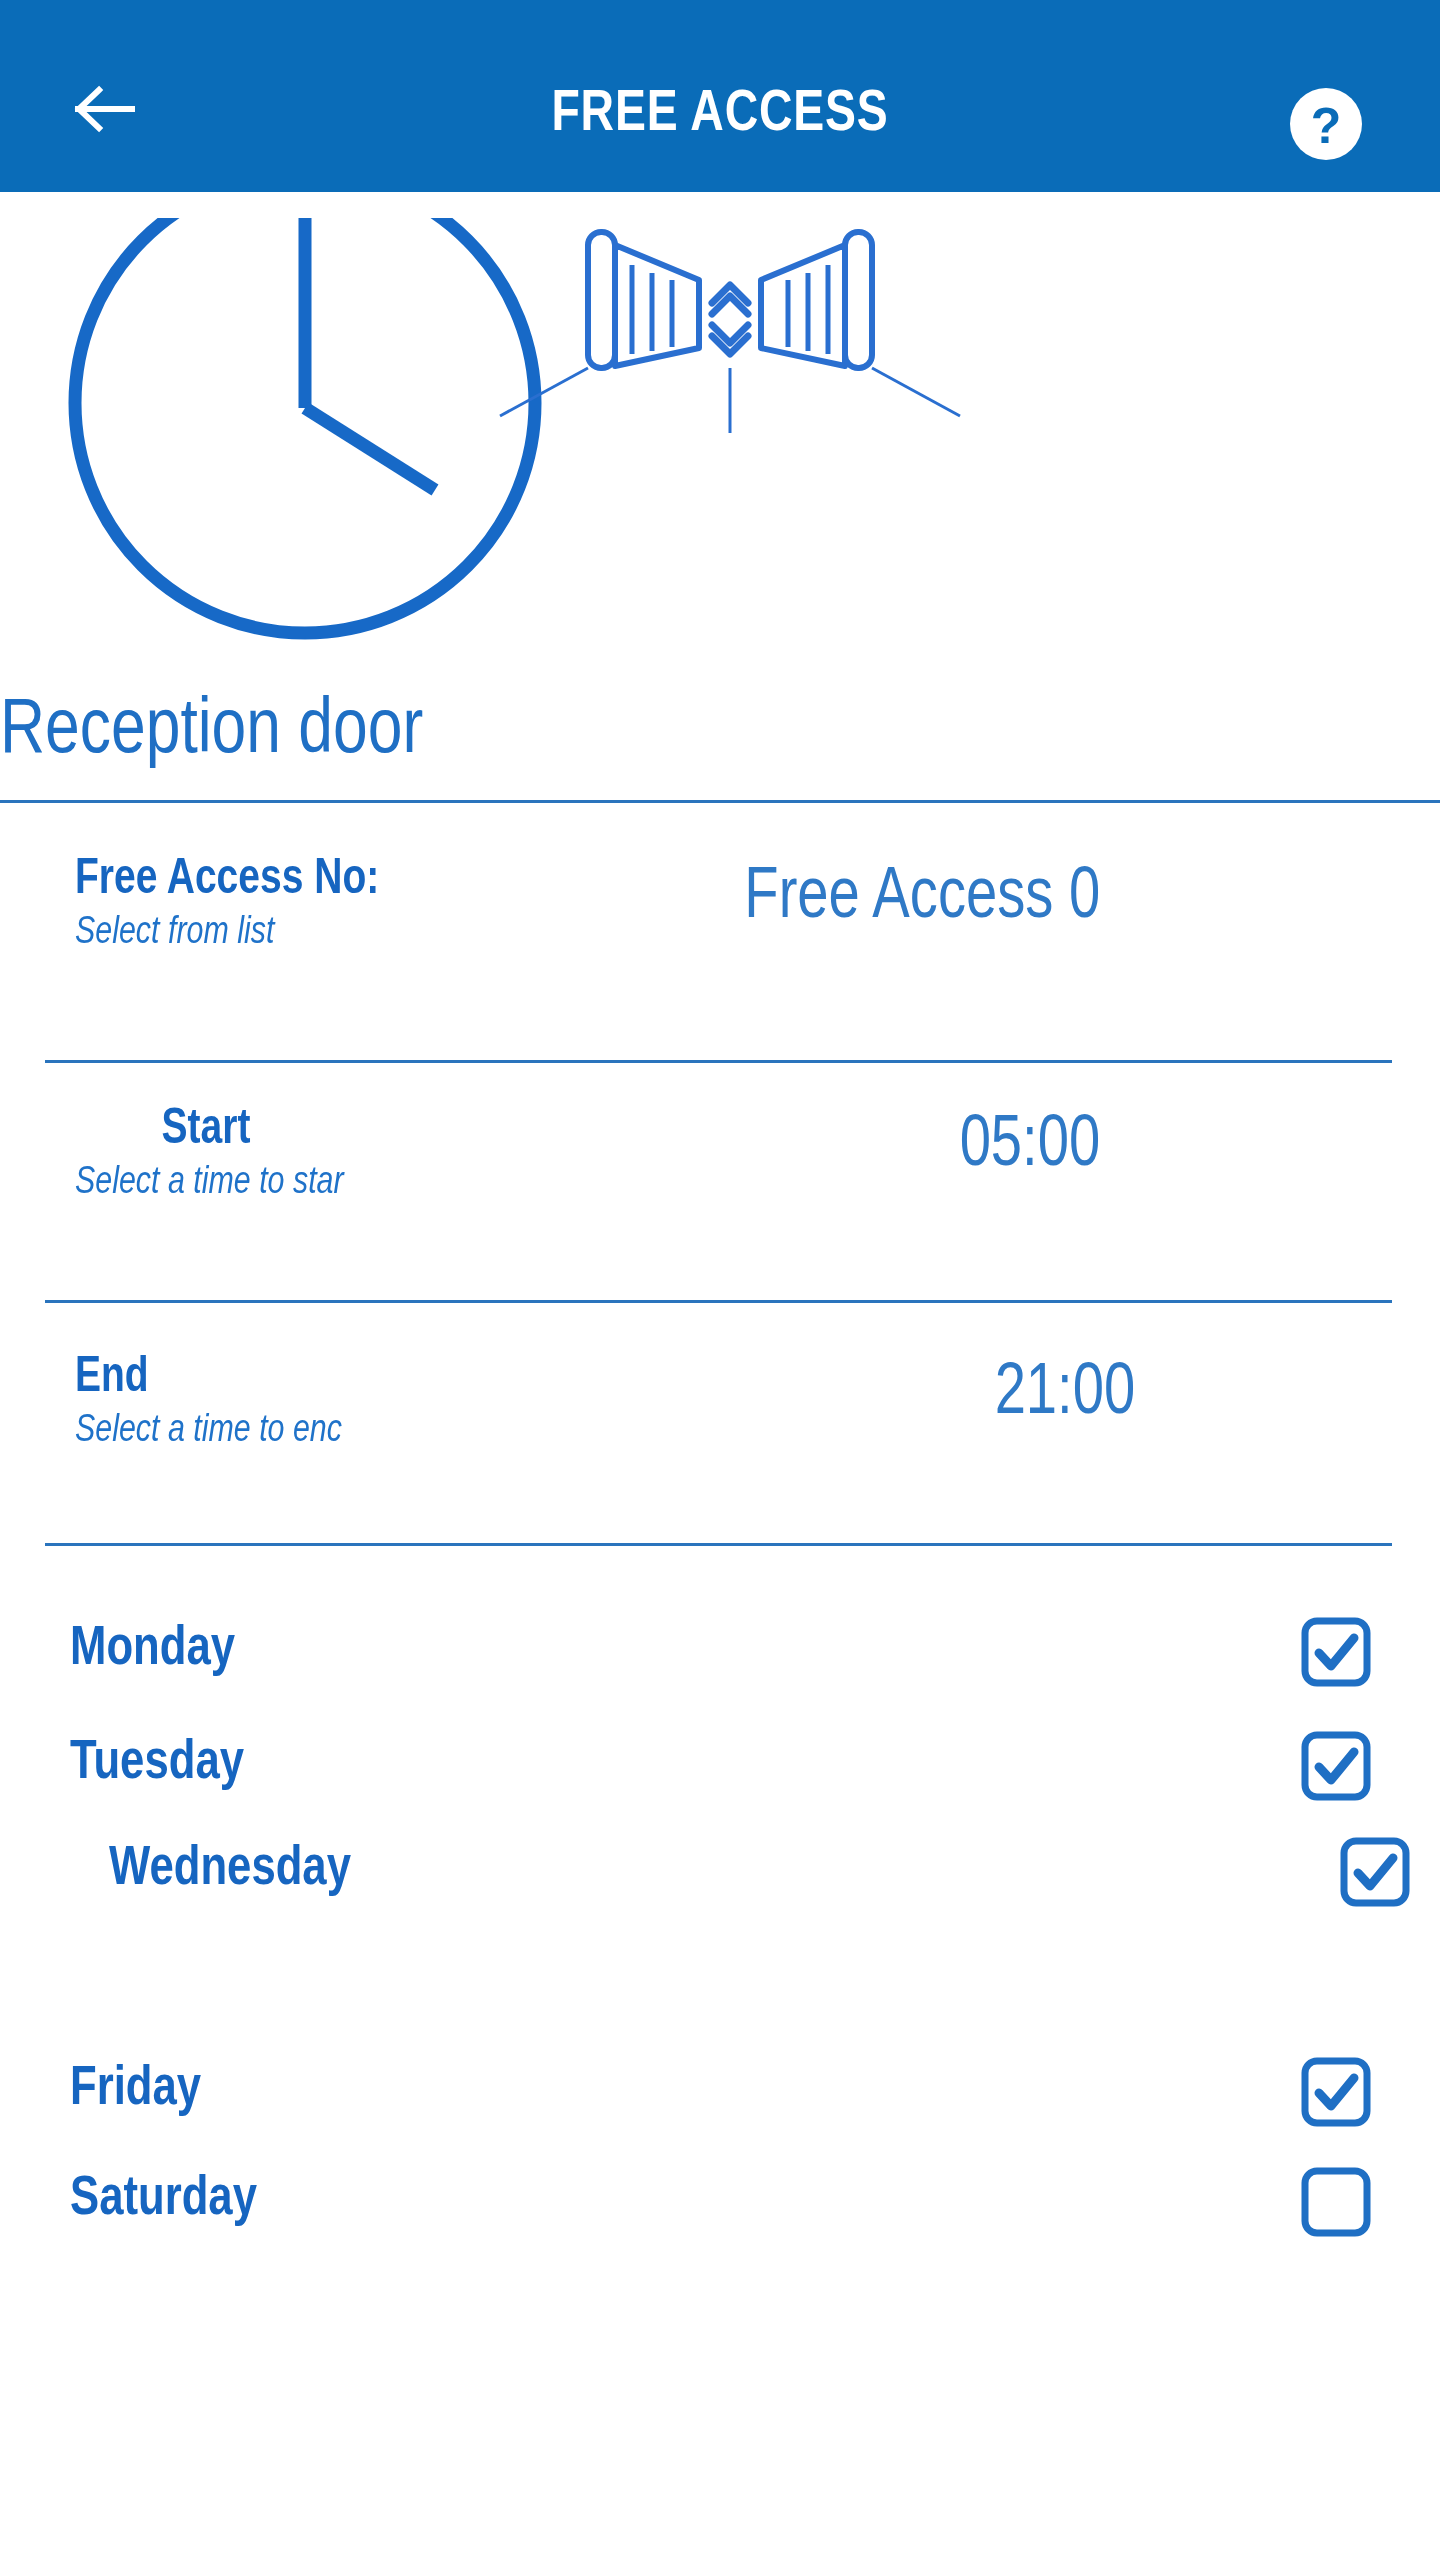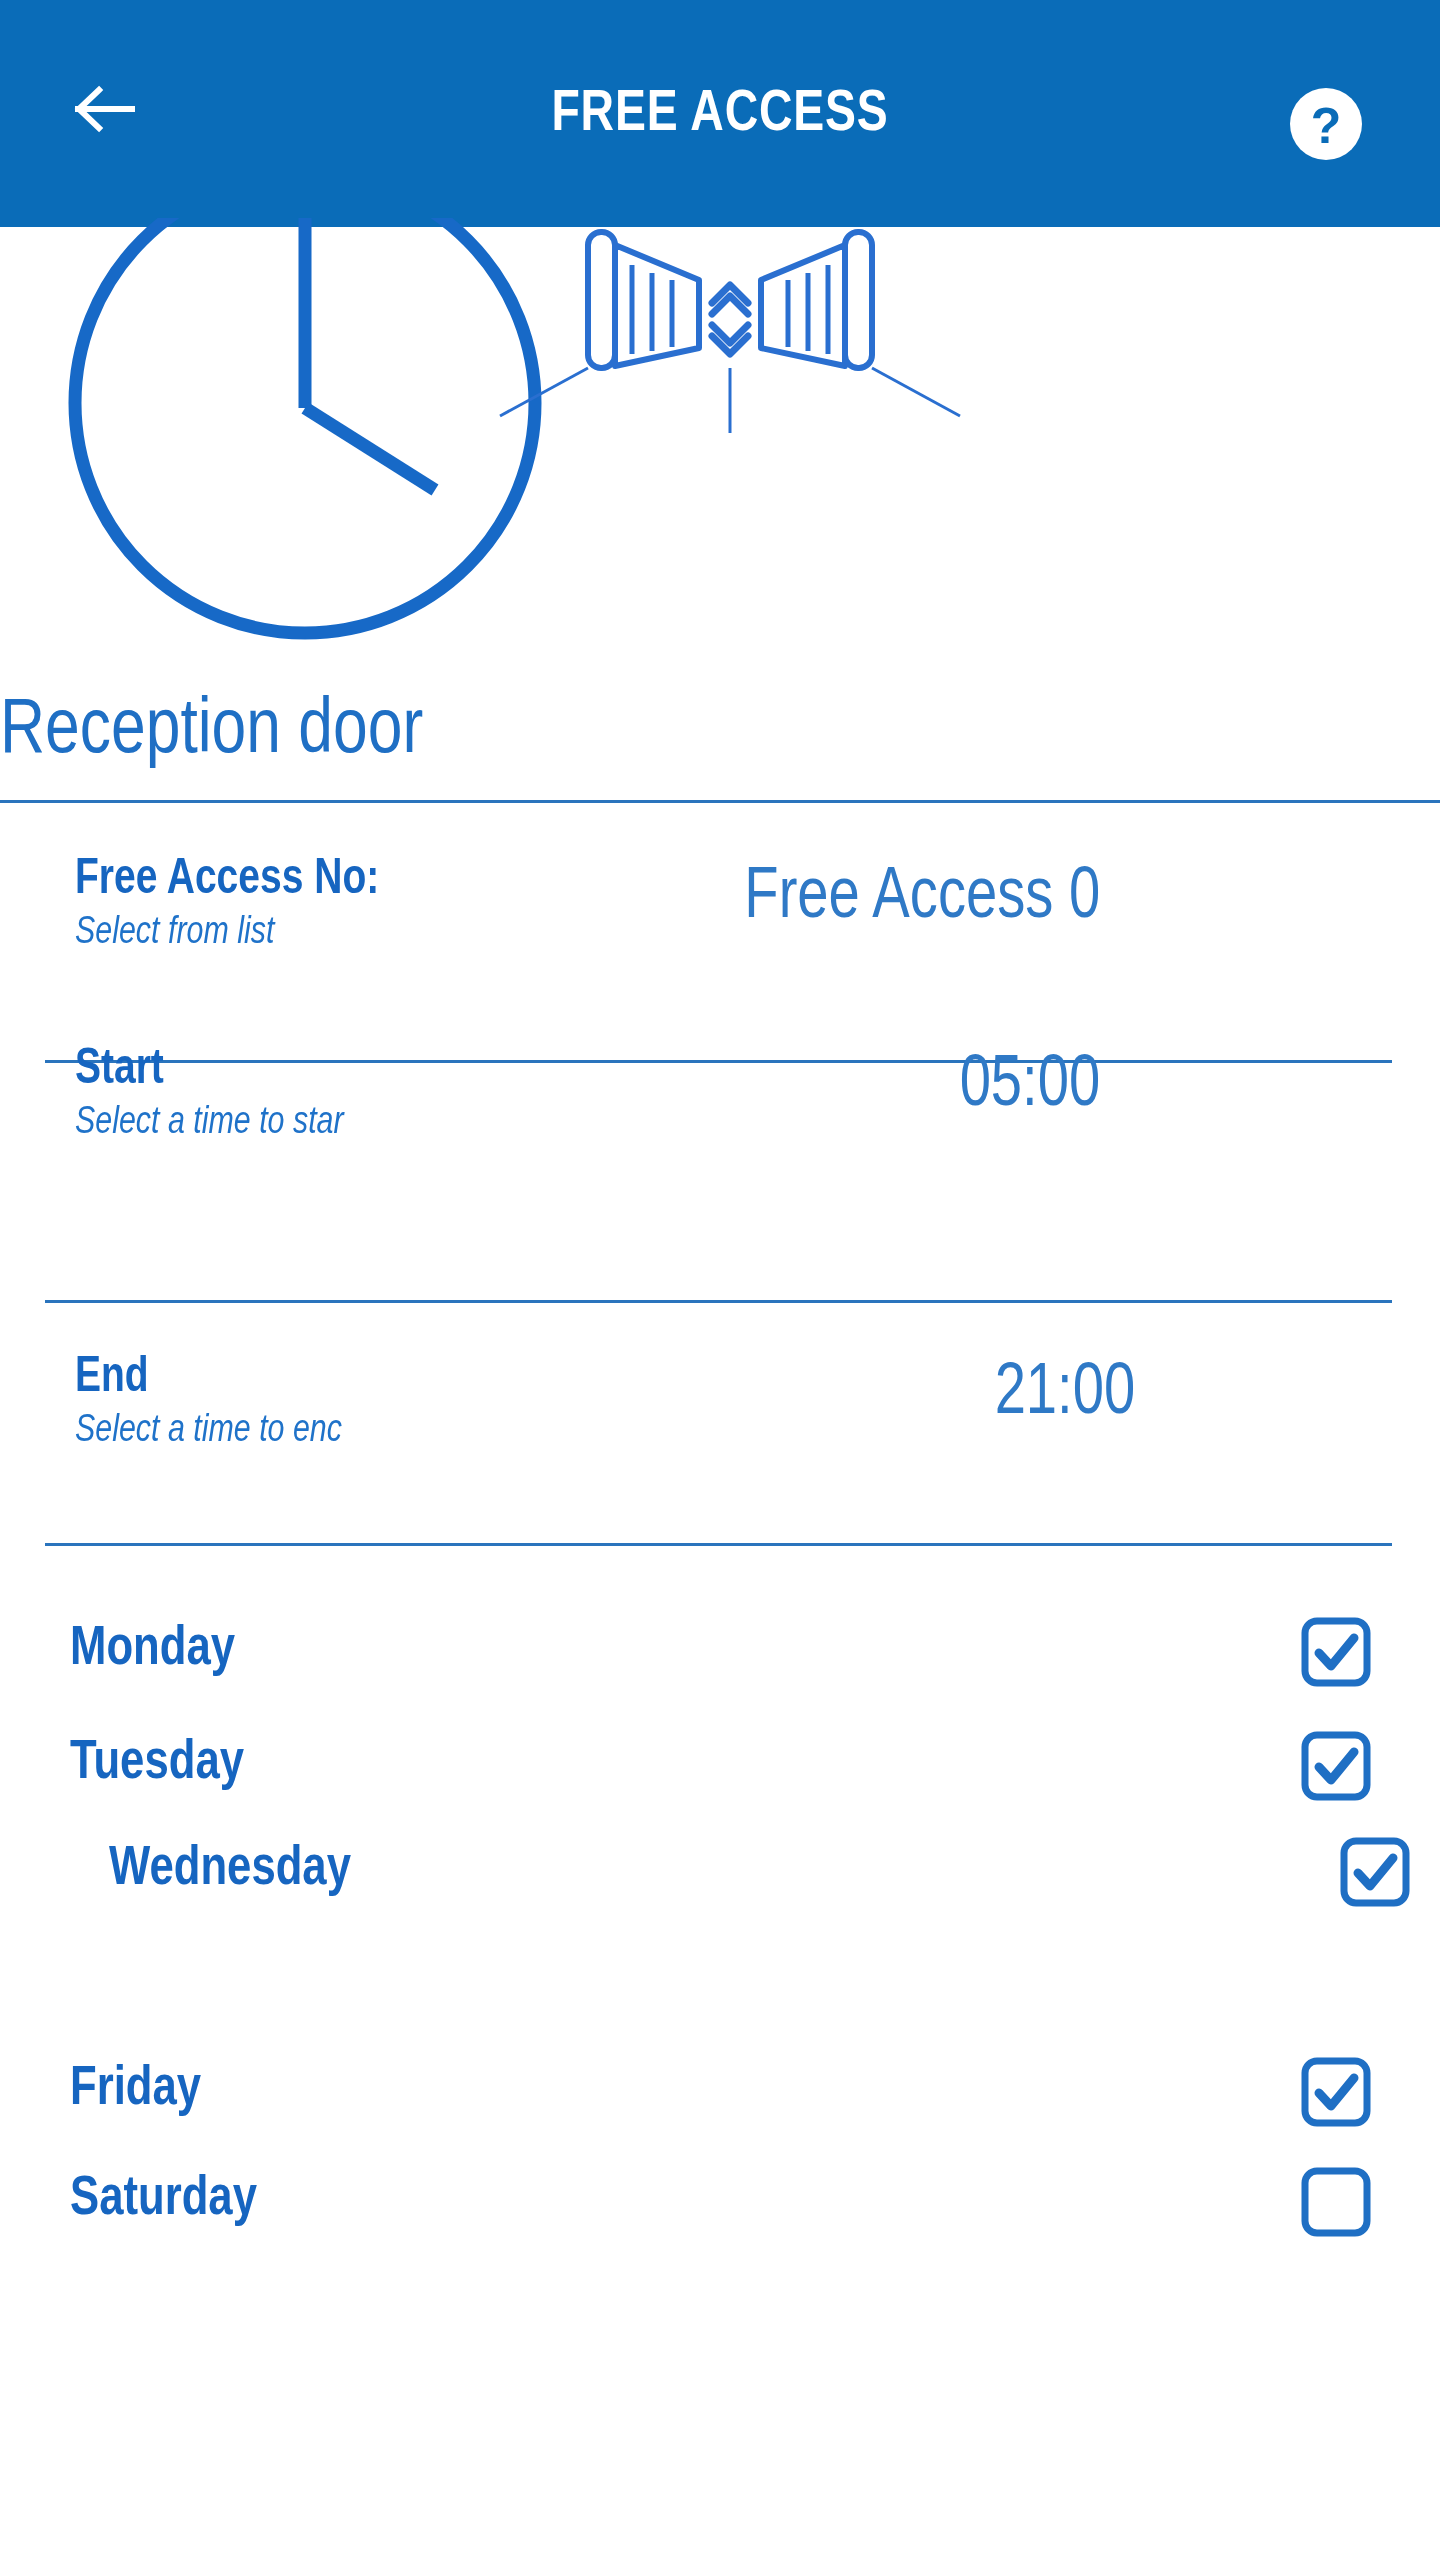--- a/index.html
+++ b/index.html
@@ -22,21 +22,21 @@
     background: #ffffff;
     overflow: hidden;
   }
 
   
   .appbar {
     position: absolute;
     left: 0;
     top: 0;
     width: 1440px;
-    height: 227px;
+    height: 192px;
     background: #0a6cb8;
     display: flex;
     align-items: center;
   }
   .back-btn {
     position: absolute;
     left: 60px;
     top: 79px;
     width: 90px;
     height: 60px;
@@ -273,21 +273,21 @@
 
   <div class="row" style="top:850px; height:210px;">
     <div class="row-label-wrap">
       <div class="row-label">Free Access No:</div>
       <div class="row-sub">Select from list</div>
     </div>
     <div class="row-value" style="top:6px;">Free Access 0</div>
   </div>
   <div class="divider-inset" style="top:1060px;"></div>
 
-  <div class="row" style="top:1040px; height:200px;">
+  <div class="row" style="top:1100px; height:200px;text-align:center;">
     <div class="row-label-wrap">
       <div class="row-label">Start</div>
       <div class="row-sub">Select a time to star</div>
     </div>
     <div class="row-value" style="top:4px;">05:00</div>
   </div>
   <div class="divider-inset" style="top:1300px;"></div>
 
   <div class="row" style="top:1248px; height:200px;padding-left:35px;">
     <div class="row-label-wrap" style="top:100px;">

